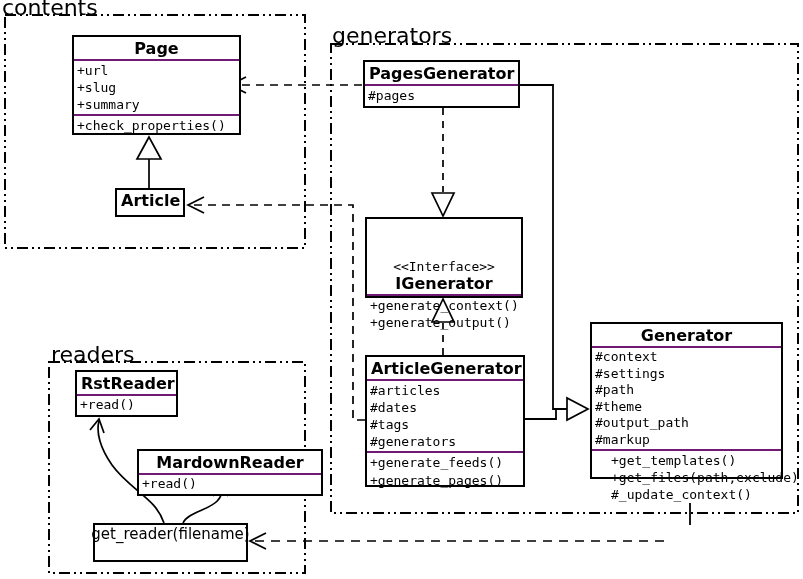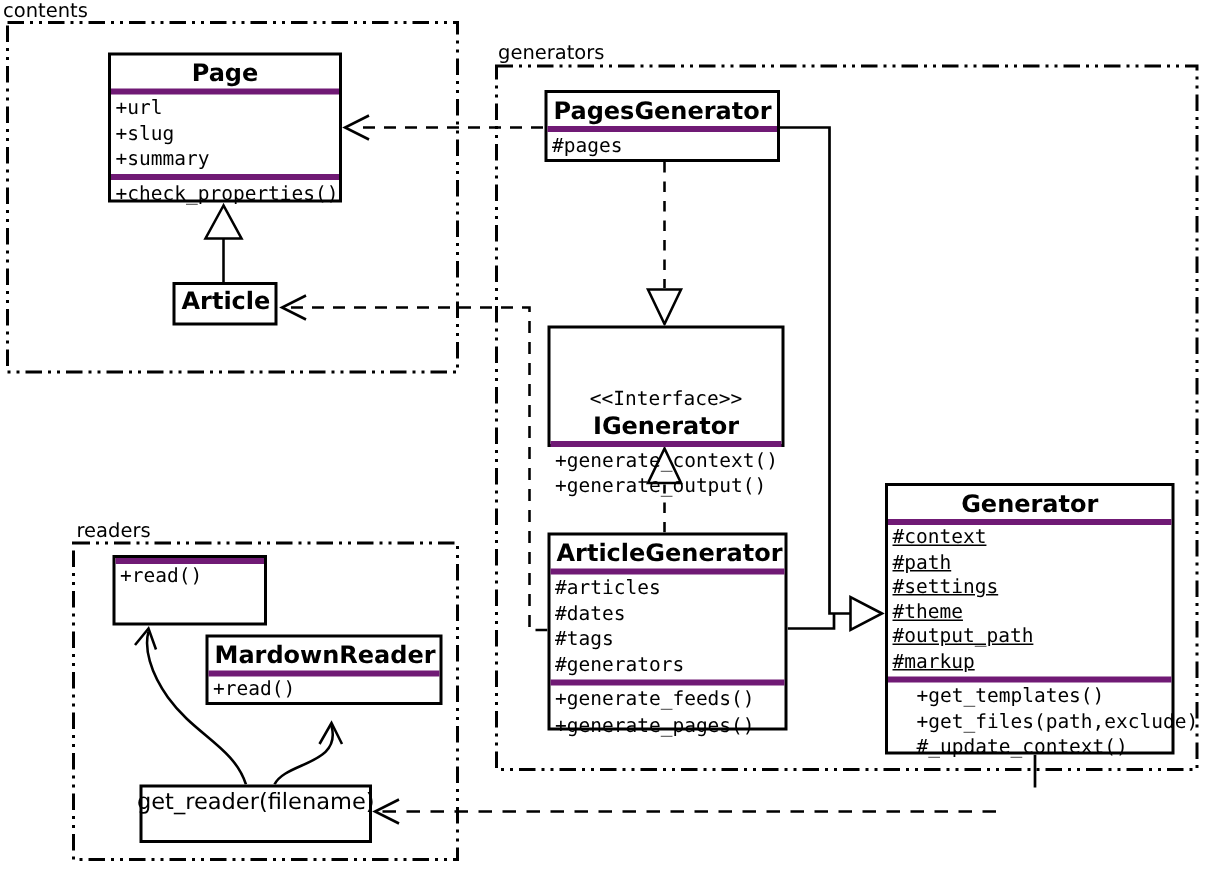--- a/index.html
+++ b/index.html
@@ -1,27 +1,27 @@
 <!DOCTYPE html>
 <html><head>
 <meta charset="utf-8">
 <style>
   html,body{margin:0;padding:0;background:#fff;}
   #canvas{position:relative;width:803px;height:579px;background:#fff;
           font-family:"DejaVu Sans","Liberation Sans",sans-serif;color:#000;overflow:hidden;}
   #wires{position:absolute;left:0;top:0;width:803px;height:579px;}
-  .pkg-label{position:absolute;font-size:13px;line-height:16px;color:#000;}
+  .pkg-label{position:absolute;font-size:22px;line-height:16px;color:#000;}
   .uml{position:absolute;background:#fff;border:2px solid #000;box-sizing:border-box;}
   .uml .title{font-weight:bold;font-size:16px;text-align:center;padding:2px 4px 1px 4px;}
-  .uml .sec{border-top:4px solid #701a75;padding:1px 0 1px 3px;}
+  .uml .sec{border-top:2px solid #701a75;padding:1px 0 1px 3px;}
   .mono{font-family:"DejaVu Sans Mono","Liberation Mono",monospace;font-size:13px;
         line-height:17px;white-space:nowrap;}
   .stereo{font-family:"DejaVu Sans Mono","Liberation Mono",monospace;font-size:13px;
           text-align:center;line-height:15px;padding-top:3px;margin-top:37px;}
-  .tight{line-height:16.5px;text-decoration:underline;}
+  .tight{line-height:16.5px;}
   .wide{line-height:18px;}
   .plainbox{position:absolute;background:#fff;border:2px solid #000;box-sizing:border-box;
             display:flex;align-items:flex-start;justify-content:center;font-size:15px;}
 </style>
 </head>
 <body>
 
 <div id="canvas">
 
   <svg id="wires" viewBox="0 0 803 579">
@@ -58,21 +58,21 @@
     <path d="M90,430 L99,419 L104,433" fill="none" stroke="#000" stroke-width="1.7"></path>
 
     <path d="M183,523 C190,508 228,510 221,484" fill="none" stroke="#000" stroke-width="1.7"></path>
     <path d="M213,496 L221,482 L228,496" fill="none" stroke="#000" stroke-width="1.7"></path>
   </svg>
 
   <div class="pkg-label" style="left:2px;top:0px;">contents</div>
   <div class="pkg-label" style="left:332px;top:28px;">generators</div>
   <div class="pkg-label" style="left:51px;top:347px;">readers</div>
 
-  <div class="uml" style="left:72px;top:35px;width:156px;height:100px;">
+  <div class="uml" style="left:72px;top:35px;width:169px;height:100px;">
     <div class="title">Page</div>
     <div class="sec">
       <div class="mono">+url</div>
       <div class="mono">+slug</div>
       <div class="mono">+summary</div>
     </div>
     <div class="sec">
       <div class="mono">+check_properties()</div>
     </div>
   </div>
@@ -104,44 +104,45 @@
       <div class="mono">#dates</div>
       <div class="mono">#tags</div>
       <div class="mono">#generators</div>
     </div>
     <div class="sec">
       <div class="mono wide">+generate_feeds()</div>
       <div class="mono wide">+generate_pages()</div>
     </div>
   </div>
 
-  <div class="uml" style="left:590px;top:322px;width:193px;height:181px;">
+  <div class="uml" style="left:590px;top:322px;width:193px;height:157px;">
     <div class="title">Generator</div>
     <div class="sec">
       <div class="mono tight">#context</div>
+      <div class="mono tight">#settings</div>
       <div class="mono tight">#path</div>
-      <div class="mono tight">#settings</div>
       <div class="mono tight">#theme</div>
       <div class="mono tight">#output_path</div>
       <div class="mono tight">#markup</div>
     </div>
     <div class="sec" style="padding-left:19px;">
       <div class="mono">+get_templates()</div>
       <div class="mono">+get_files(path,exclude)</div>
       <div class="mono">#_update_context()</div>
     </div>
   </div>
 
   <div class="uml" style="left:75px;top:370px;width:103px;height:47px;">
+    <div class="title">RstReader</div>
     <div class="sec" style="padding:0 0 0 3px;">
       <div class="mono">+read()</div>
     </div>
   </div>
 
-  <div class="uml" style="left:137px;top:423px;width:158px;height:47px;">
+  <div class="uml" style="left:137px;top:449px;width:186px;height:47px;">
     <div class="title">MardownReader</div>
     <div class="sec" style="padding:0 0 0 3px;">
       <div class="mono">+read()</div>
     </div>
   </div>
 
   <div class="plainbox" style="left:93px;top:523px;width:155px;height:39px;">
     <span>get_reader(filename)</span>
   </div>
 

